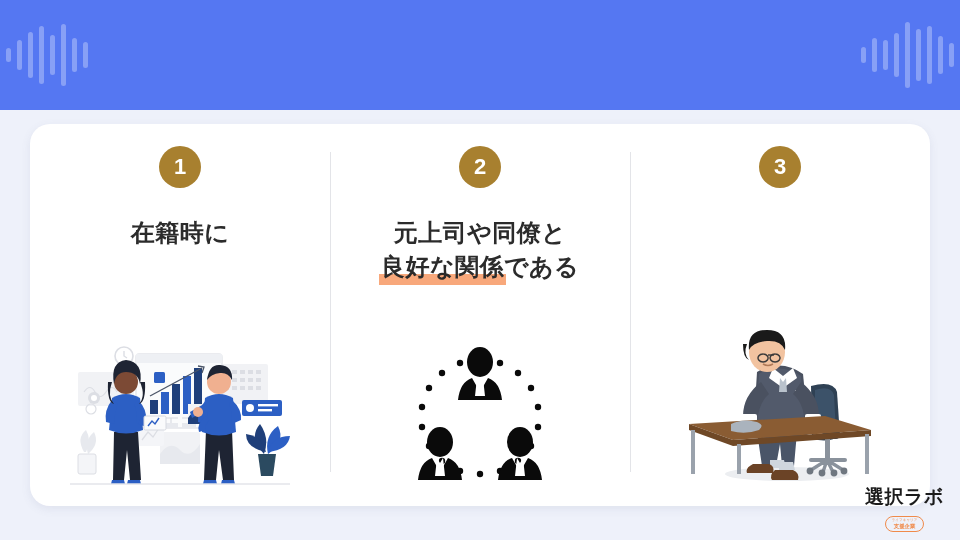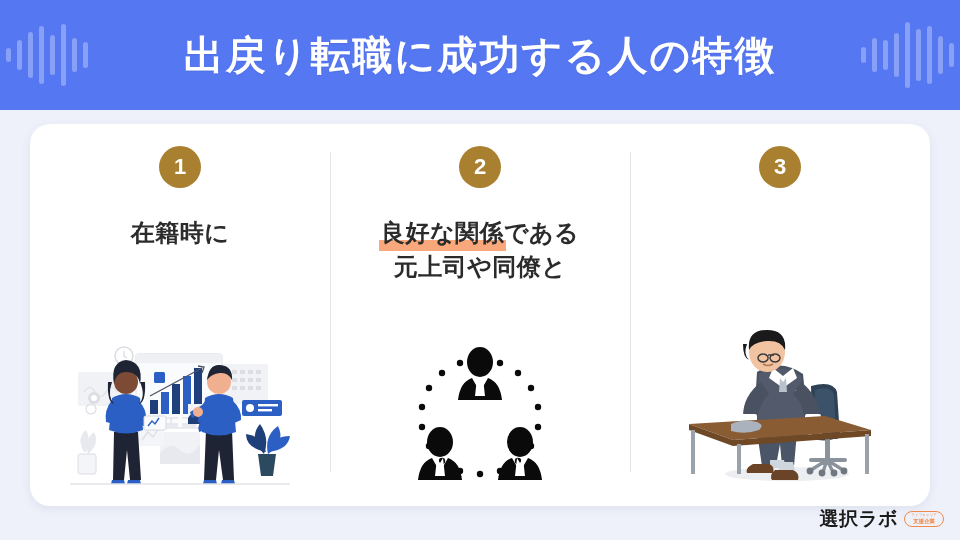--- a/index.html
+++ b/index.html
@@ -76,21 +76,21 @@
     left:-2px; right:-2px; bottom:-1px; height:11px;
     background:#f8a87b;
   }
 
   
   .illus { margin-top:auto; margin-bottom:14px; }
 
   
   .logo {
     position:absolute; right:16px; bottom:8px;
-    display:flex; align-items:center; gap:6px;
+    display:flex; align-items:center; gap:6px;flex-direction:column;
   }
   .logo-text {
     font-size:19px; font-weight:bold; color:#1b1b1b;
     letter-spacing:0.5px;
   }
   .logo-badge {
     border:1.4px solid #f08a4a; border-radius:999px;
     padding:2px 6px; line-height:1;
     display:flex; flex-direction:column; align-items:center; gap:1px;
   }
@@ -115,21 +115,20 @@
       <span style="height: 16px;"></span>
       <span style="height: 34px;"></span>
       <span style="height: 30px;"></span>
       <span style="height: 44px;"></span>
       <span style="height: 66px;"></span>
       <span style="height: 52px;"></span>
       <span style="height: 58px;"></span>
       <span style="height: 38px;"></span>
       <span style="height: 24px;"></span>
     </div>
-  <div class="header-title">出戻り転職に成功する人の特徴</div>
 </div>
 
 <div class="card">
 
   <div class="divider d1"></div>
   <div class="divider d2"></div>
 
   <div class="col">
     <div class="badge">1</div>
     <div class="col-heading">
@@ -242,22 +241,22 @@
         </g>
 
         <path d="M10 142 h220" stroke="#e3e5ea" stroke-width="1.4"></path>
       </svg>
     </div>
   </div>
 
   <div class="col">
     <div class="badge">2</div>
     <div class="col-heading">
+      <span class="line">元上司や同僚と</span>
       <span class="line"><span class="hl">良好な関係</span><span>である</span></span>
-      <span class="line">元上司や同僚と</span>
     </div>
     <div class="illus">
       <svg width="160" height="146" viewBox="0 0 160 146">
         <g fill="#0a0a0a">
 
           <g id="ring">
             <circle cx="80" cy="78" r="0"></circle>
           </g>
           <g>
             <circle cx="80" cy="18" r="3.2"></circle>

